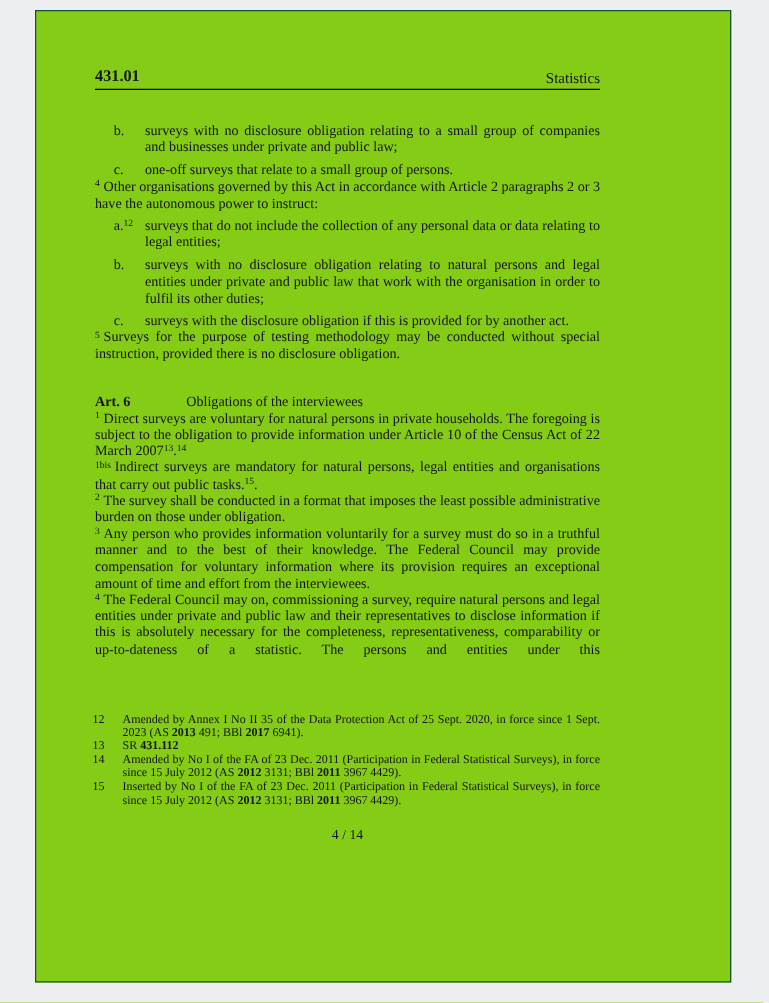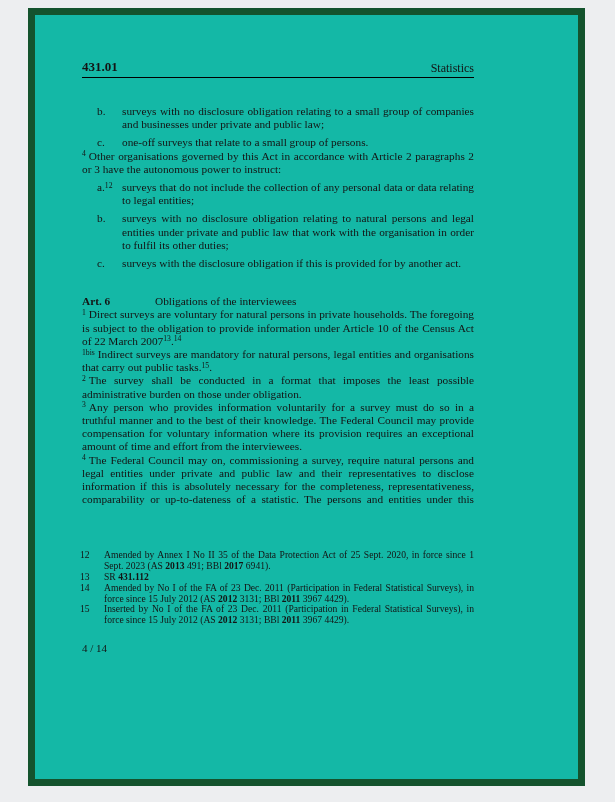--- a/index.html
+++ b/index.html
@@ -6,24 +6,24 @@
   body{
     width:615px;height:802px;overflow:hidden;
     background:#edeef0;
     font-family:"Liberation Serif","DejaVu Serif",serif;
     color:#141414;
     -webkit-font-smoothing:antialiased;
   }
   .page{
     position:absolute;left:28px;top:8px;
     width:557px;height:778px;
-    background:#14b8a6;
+    background:#84cc16;
     box-sizing:border-box;
     padding:45px 104px 0 47px;
-    border:7px solid #14532d;
+    border:1px solid #14532d;
   }
   
   .doc-header{display:flex;justify-content:space-between;align-items:flex-end;}
   .doc-num{font-weight:bold;font-size:13px;line-height:14px;}
   .doc-section{font-size:12px;line-height:12px;}
   .header-rule{border:0;border-top:1.4px solid #000;margin:3px 0 0 0;}
   
   .doc-body{margin-top:27px;font-size:11.3px;line-height:13.2px;text-align:justify;}
   sup{font-size:68%;line-height:0;vertical-align:baseline;position:relative;top:-0.45em;}
   sup.pmark{margin-right:3px;}
@@ -36,21 +36,21 @@
   .art-label{font-weight:bold;flex:none;width:73px;}
   .art-title{flex:1;}
   .last-justify{text-align-last:justify;}
   
   .footnotes{margin-top:44px;font-size:9.6px;line-height:10.8px;}
   .fn-row{display:flex;}
   .fn-num{flex:none;width:24px;margin-left:-2px;}
   .fn-text{flex:1;text-align:justify;}
   .fn-text .b{font-weight:bold;}
   
-  .page-footer{margin-top:16px;font-size:11px;line-height:13px;}
+  .page-footer{margin-top:16px;font-size:11px;line-height:13px;text-align:center;}
 </style>
 </head>
 <body>
 
 <div class="page">
 
   <div class="doc-header">
     <span class="doc-num">431.01</span>
     <span class="doc-section">Statistics</span>
   </div>
@@ -76,20 +76,21 @@
     </div>
     <div class="li mt5">
       <span class="li-m">b.</span>
       <span class="li-t">surveys with no disclosure obligation relating to natural persons and legal entities under private and public law that work with the organisation in order to fulfil its other duties;</span>
     </div>
     <div class="li mt5">
       <span class="li-m">c.</span>
       <span class="li-t">surveys with the disclosure obligation if this is provided for by another act.</span>
     </div>
 
+    <p class="para mt7"><sup class="pmark">5</sup><span>Surveys for the purpose of testing methodology may be conducted without special instruction, provided there is no disclosure obligation.</span></p>
 
     <div class="art-heading">
       <span class="art-label">Art. 6</span>
       <span class="art-title">Obligations of the interviewees</span>
     </div>
 
     <p class="para mt6"><sup class="pmark">1</sup><span>Direct surveys are voluntary for natural persons in private households. The foregoing is subject to the obligation to provide information under Article 10 of the Census Act of 22 March 2007</span><sup>13</sup><span>.</span><sup>14</sup></p>
 
     <p class="para mt7"><sup class="pmark">1bis</sup><span>Indirect surveys are mandatory for natural persons, legal entities and organisations that carry out public tasks.</span><sup>15</sup><span>.</span></p>
 

